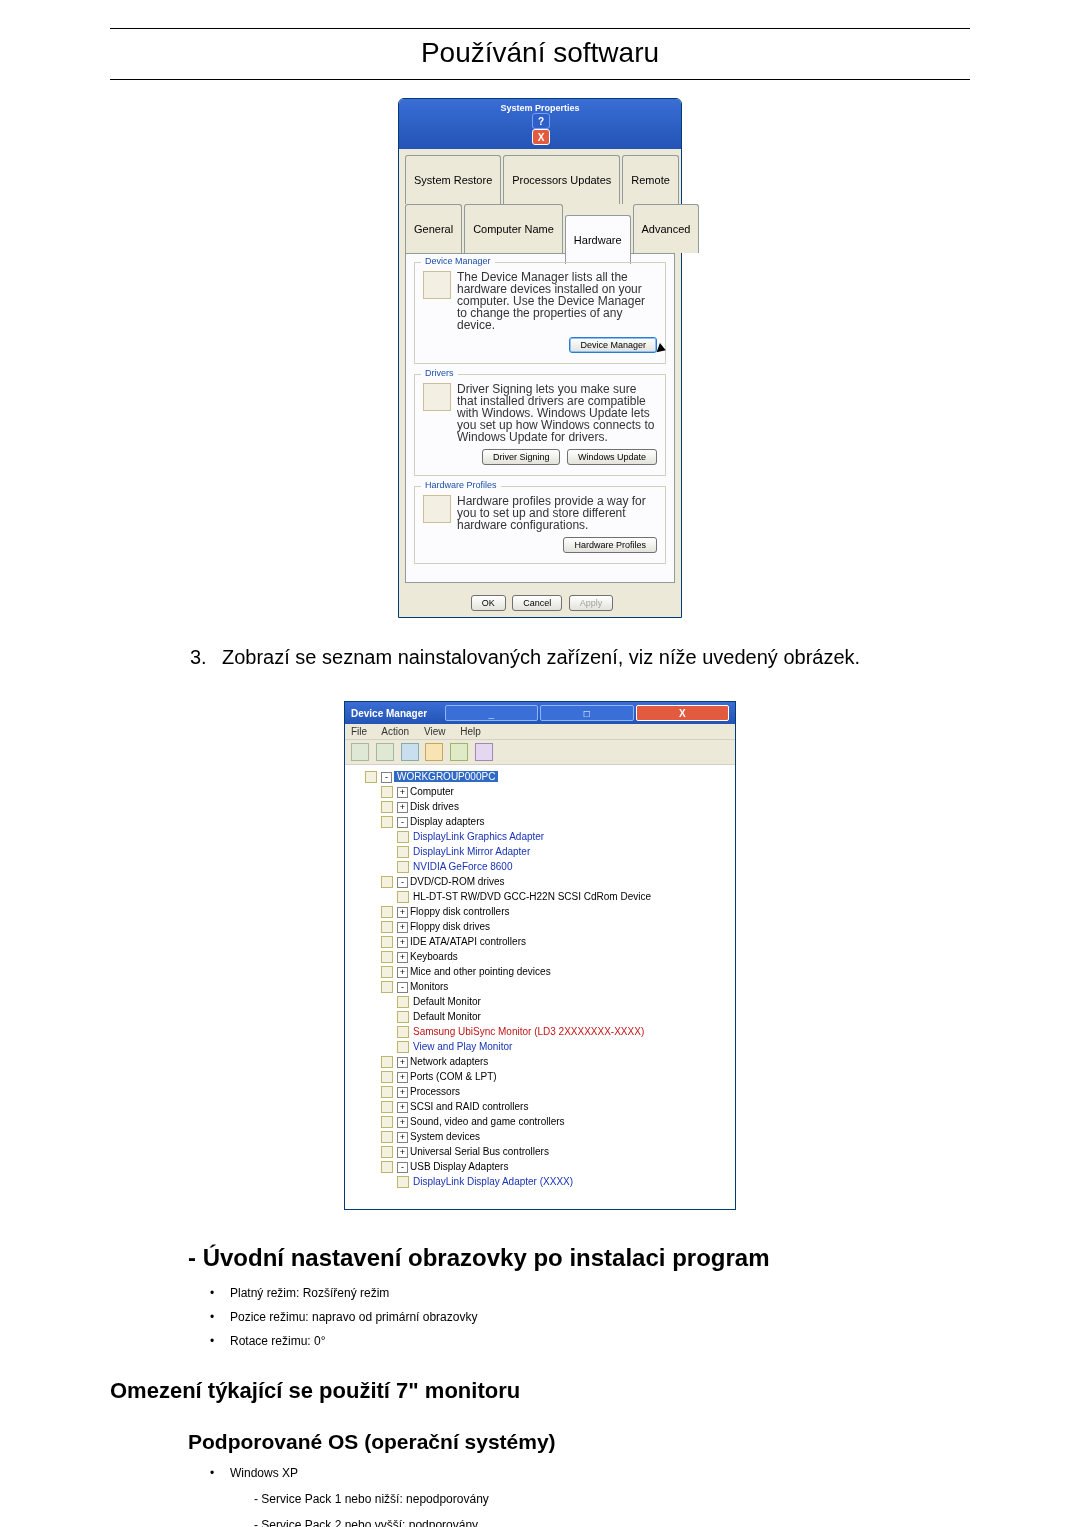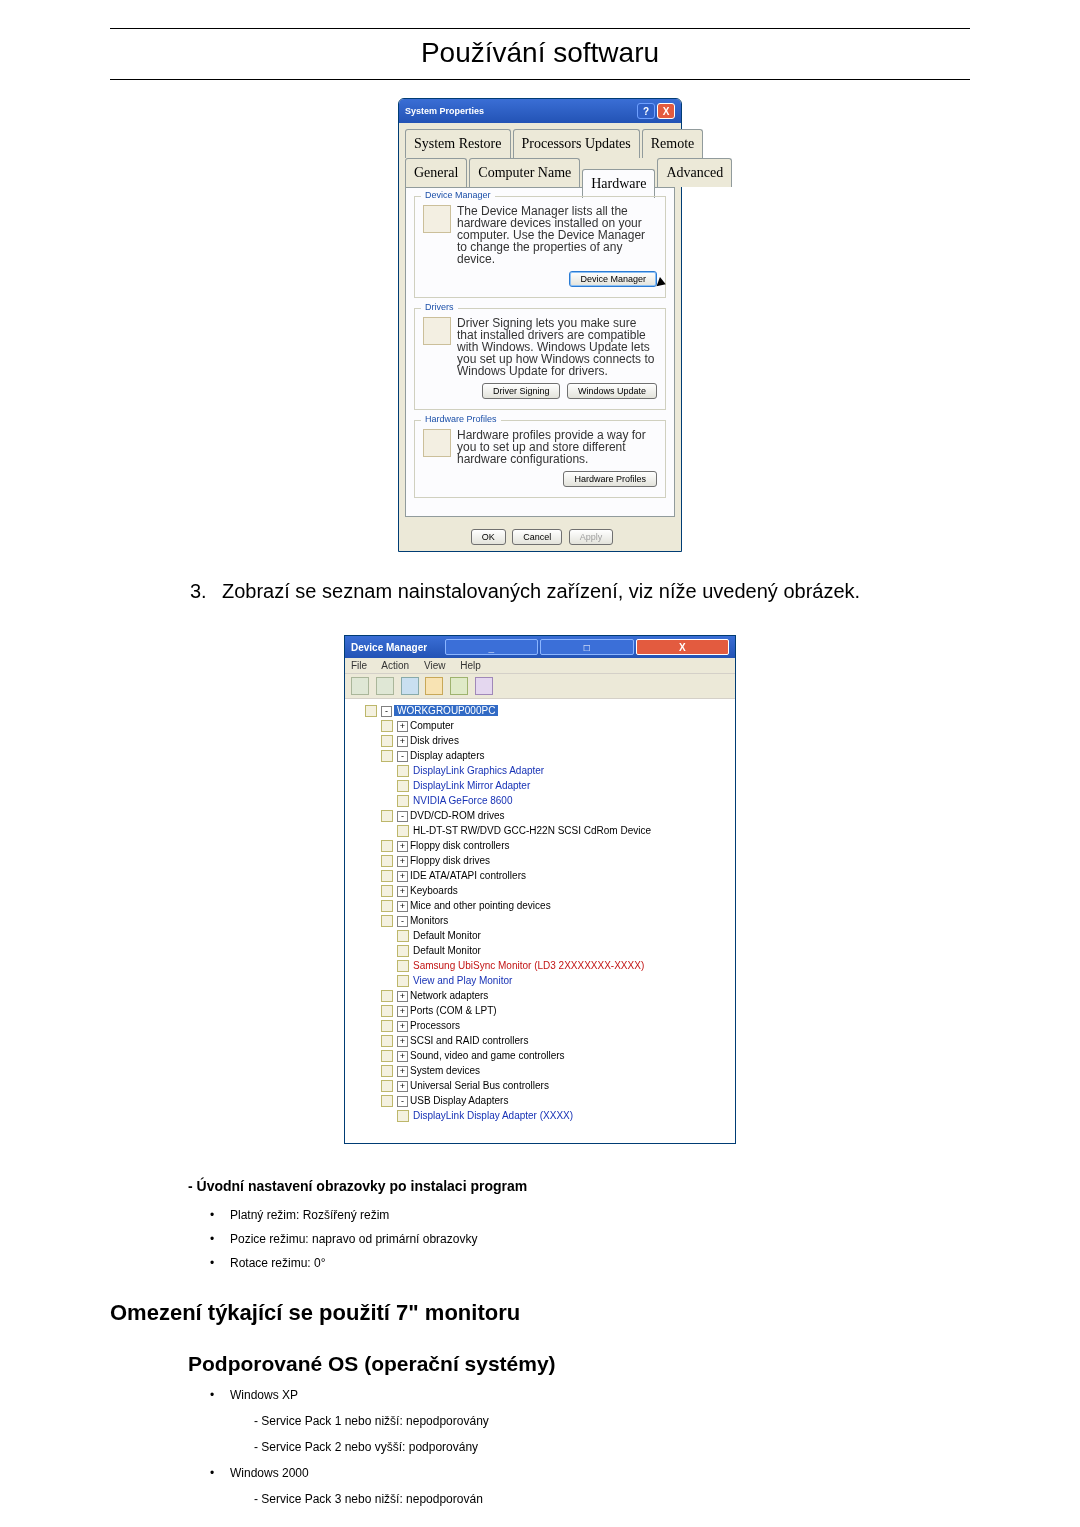--- a/index.html
+++ b/index.html
@@ -3,28 +3,28 @@
 <meta charset="utf-8">
 <style>
   html,body{margin:0;padding:0;background:#fff;font-family:Arial,Helvetica,sans-serif;color:#000;}
   .page{width:1080px;min-height:1527px;margin:0 auto;position:relative;box-sizing:border-box;padding:28px 110px 40px 110px;}
   .hr{height:1px;background:#000;margin:0;}
   .header-title{text-align:center;font-size:28px;padding:8px 0 10px 0;}
 
   
   .dlg-wrap{text-align:center;margin-top:18px;}
   .sysprops{display:inline-block;width:282px;border:1px solid #003c74;border-radius:6px 6px 0 0;background:#ece9d8;text-align:left;font-size:9px;font-family:Tahoma,Arial,sans-serif;}
-  .sp-title{background:linear-gradient(#3a6ed5,#2353b5);color:#fff;font-weight:bold;padding:4px 6px;border-radius:5px 5px 0 0;display:flex;align-items:center;}
+  .sp-title{background:linear-gradient(#3a6ed5,#2353b5);color:#fff;font-weight:bold;padding:4px 6px;border-radius:5px 5px 0 0;display:flex;align-items:center;flex-direction:column;}
   .sp-title span.t{flex:1;}
   .sp-help,.sp-close{width:16px;height:14px;margin-left:2px;display:inline-flex;align-items:center;justify-content:center;font-size:10px;border-radius:3px;}
   .sp-help{background:#2f60c8;color:#fff;border:1px solid #6fa0ff;}
   .sp-close{background:#e35b3f;color:#fff;border:1px solid #fff;}
   .sp-tabs{padding:6px 6px 0 6px;}
   .tabrow{display:flex;}
-  .tab{border:1px solid #919b9c;border-bottom:none;padding:6px 8px;background:#ece9d8;margin-right:2px;border-radius:3px 3px 0 0;font-size:14px;white-space:nowrap;font-family:Liberation Serif, serif;}
+  .tab{border:1px solid #919b9c;border-bottom:none;padding:18px 8px;background:#ece9d8;margin-right:2px;border-radius:3px 3px 0 0;font-size:11px;white-space:nowrap;}
   .tab.active{background:#fcfcfe;position:relative;top:11px;}
   .sp-body{margin:0 6px 6px 6px;border:1px solid #919b9c;background:#fcfcfe;padding:8px;}
   .grp{border:1px solid #d0d0bf;padding:8px 8px 10px 8px;margin-bottom:10px;position:relative;}
   .grp .legend{position:absolute;top:-7px;left:6px;background:#fcfcfe;padding:0 4px;color:#1b4fa8;font-size:9px;}
   .grp .row{display:flex;}
   .grp .icon{width:26px;height:26px;background:#f3efe2;border:1px solid #cbbf9a;margin-right:6px;flex:none;}
   .grp .txt{font-size:12px;line-height:12px;color:#333;}
   .btnrow{text-align:right;margin-top:6px;}
   .xpbtn{display:inline-block;border:1px solid #707070;background:linear-gradient(#ffffff,#e3e3db);padding:2px 10px;font-size:9px;border-radius:3px;margin-left:4px;}
   .xpbtn.hl{border:1px solid #2a7bd4;box-shadow:0 0 0 1px #8cc0f4 inset;}
@@ -59,21 +59,21 @@
   .dm-tree{padding:4px 4px 20px 4px;font-size:10px;line-height:15px;}
   .dm-tree ul{list-style:none;margin:0;padding-left:16px;}
   .dm-tree li{white-space:nowrap;}
   .dm-tree li:before{content:"";display:inline-block;width:10px;height:10px;margin-right:4px;background:#f4f1e0;border:1px solid #bdb76b;vertical-align:middle;}
   .node-sel{background:#316ac5;color:#fff;padding:0 3px;}
   .node-dis{color:#1732b5;}
   .node-red{color:#c21414;}
   .expander{display:inline-block;width:9px;height:9px;border:1px solid #808080;background:#fff;text-align:center;line-height:8px;font-size:9px;margin-right:2px;vertical-align:middle;}
 
   
-  h3.sec{font-size:14px;font-weight:bold;margin:34px 0 14px 78px;}
+  h3.sec{font-size:24px;font-weight:bold;margin:34px 0 14px 78px;}
   h3.sec2{font-size:22px;font-weight:bold;margin:30px 0 12px 0;}
   h3.sub{font-size:21px;font-weight:bold;margin:26px 0 12px 78px;}
   ul.b{list-style:none;margin:0 0 0 100px;padding:0;font-size:12px;}
   ul.b>li{margin:10px 0;position:relative;padding-left:20px;}
   ul.b>li:before{content:"•";position:absolute;left:0;top:0;}
   ul.b ul{list-style:none;margin:10px 0 8px 24px;padding:0;}
   ul.b ul li{margin:12px 0;}
 </style>
 </head>
 <body>

